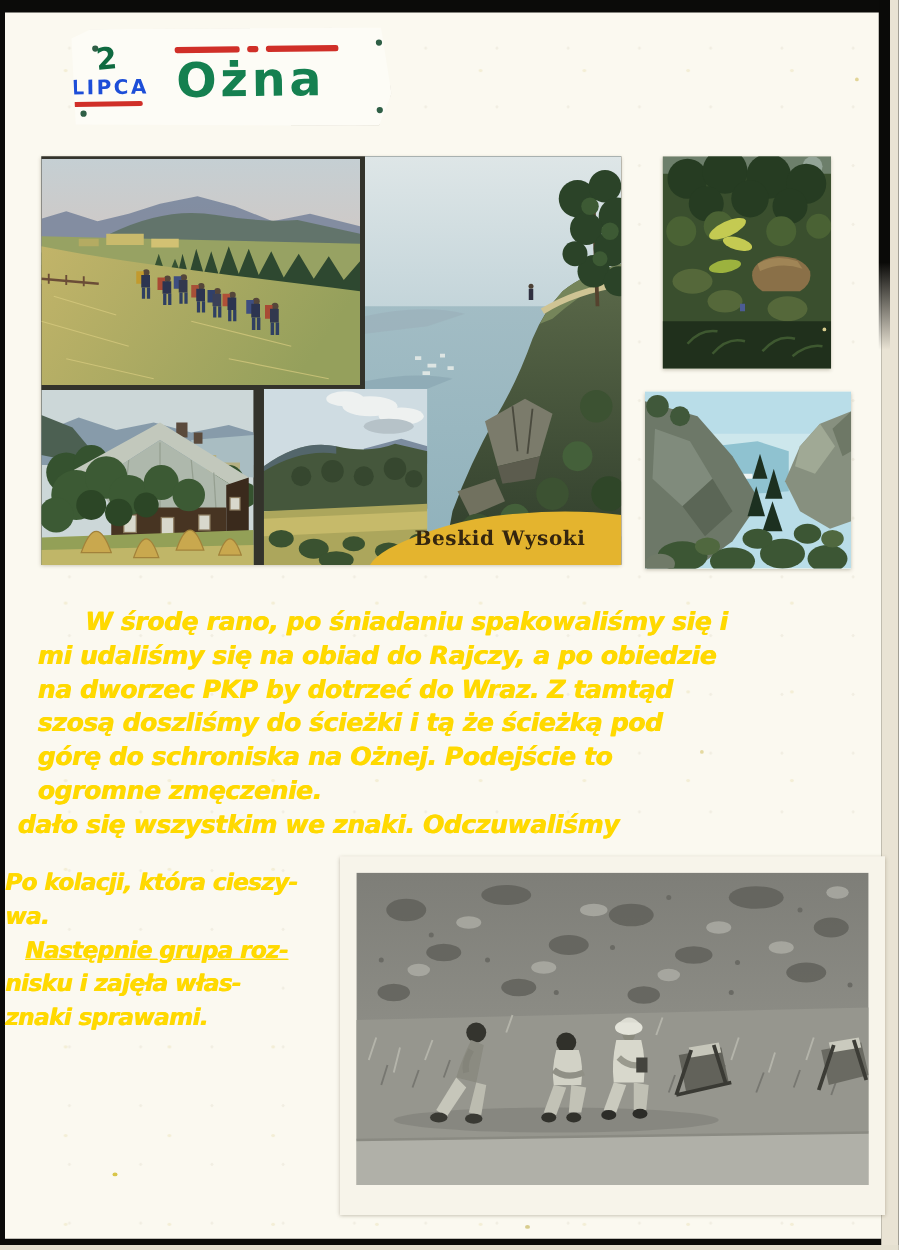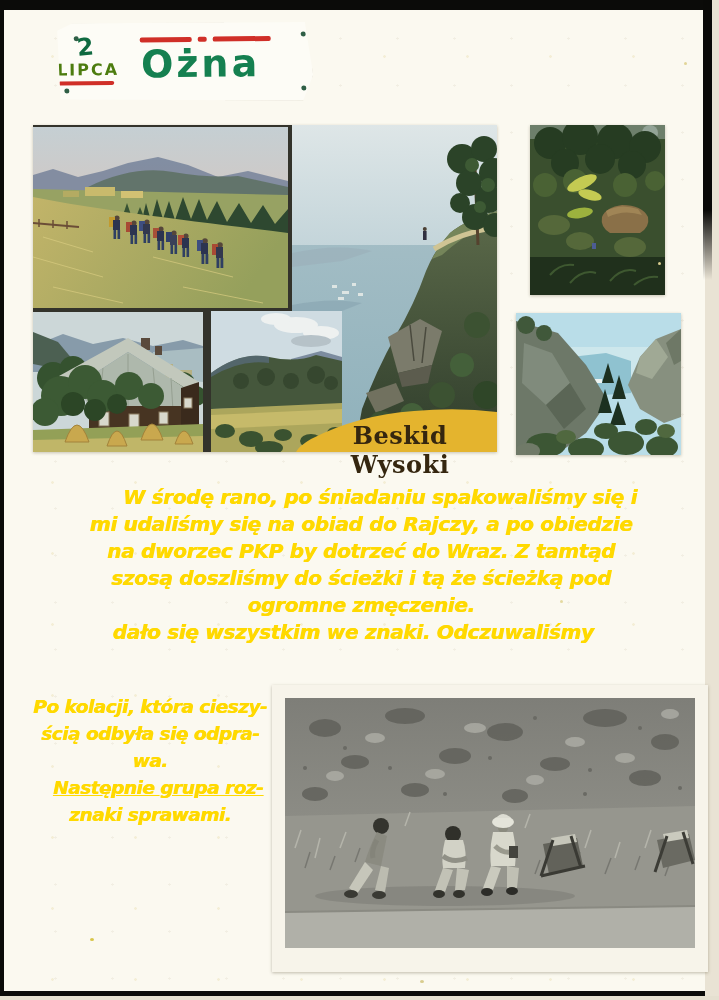--- a/index.html
+++ b/index.html
@@ -23,50 +23,50 @@
 
   
   .sticker{
     position:absolute;left:55px;top:22px;width:258px;height:80px;
     background:#fdfcf6;transform:rotate(-0.7deg);
     clip-path:polygon(1% 9%, 7% 0%, 97% 2%, 100% 68%, 96% 100%, 2% 95%);
     box-shadow:0 1px 2px rgba(90,80,50,.25);
   }
   .sticker .dot{position:absolute;width:5px;height:5px;border-radius:50%;background:#2f5f46;}
   .sticker-day{position:absolute;left:22px;top:10px;font-size:24px;font-weight:bold;color:#0f6a40;transform:rotate(-5deg);}
-  .sticker-month{position:absolute;left:2px;top:37px;font-size:16px;font-weight:bold;letter-spacing:2px;color:#4d7c0f;}
+  .sticker-month{position:absolute;left:2px;top:37px;font-size:16px;font-weight:bold;letter-spacing:2px;color:#1d4ed8;}
   .red-underline{position:absolute;left:3px;top:58px;width:56px;height:4px;background:#d02f28;border-radius:2px;}
   .dash{position:absolute;top:15px;height:5px;background:#d02f28;border-radius:2px;}
   .sticker-title{position:absolute;left:86px;top:20px;font-size:38px;font-weight:bold;letter-spacing:3px;color:#158050;}
 
   
   .collage{position:absolute;left:33px;top:125px;width:464px;height:327px;background:#33332b;box-shadow:0 1px 3px rgba(80,70,40,.3);}
   .ph{position:absolute;overflow:hidden;}
   .ph svg{display:block;}
   .ph-hikers{left:0;top:2px;width:255px;height:181px;}
   .ph-cliff{left:259px;top:0;width:205px;height:327px;}
   .ph-house{left:0;top:187px;width:170px;height:140px;}
   .ph-valley{left:178px;top:186px;width:131px;height:141px;}
   .banner{position:absolute;left:263px;top:278px;width:201px;height:49px;}
   .banner-text{
     position:absolute;left:270px;top:296px;width:194px;text-align:center;
-    font-family:"DejaVu Serif", serif;font-weight:bold;font-size:24px;color:#35260f;letter-spacing:0.5px;
+    font-family:"DejaVu Serif", serif;font-weight:bold;font-size:16px;color:#35260f;letter-spacing:0.5px;
   }
 
   .photo{position:absolute;overflow:hidden;box-shadow:0 1px 3px rgba(80,70,40,.3);}
   .photo-forest{left:530px;top:125px;width:135px;height:170px;}
   .photo-gorge{left:516px;top:313px;width:165px;height:142px;}
 
   
-  .journal{position:absolute;color:#ffd900;font-weight:bold;font-style:italic;text-align:center;}
+  .journal{position:absolute;color:#ffd900;font-weight:bold;font-style:italic;}
   .jline{white-space:nowrap;text-shadow:0.6px 0 0 currentColor;}
   .para1{left:30px;top:484px;width:662px;font-size:20px;line-height:27px;letter-spacing:-0.3px;}
   .para1 .jline:first-child{padding-left:38px;}
   .para1 .jline:last-child{margin-left:-16px;}
-  .para2{left:19px;top:693px;width:262px;font-size:18.5px;line-height:27px;letter-spacing:-0.5px;}
+  .para2{left:4px;top:693px;width:262px;font-size:18.5px;line-height:27px;letter-spacing:-0.5px;}
   .para2 .jline.indented{padding-left:16px;text-decoration:underline;}
 
   
   .bwprint{
     position:absolute;left:272px;top:685px;width:436px;height:287px;
     background:#f7f4ea;box-shadow:0 1px 3px rgba(80,70,40,.35);
   }
   .bwphoto{position:absolute;left:13px;top:13px;width:410px;height:250px;overflow:hidden;}
 
   .speck{position:absolute;border-radius:50%;}
@@ -407,29 +407,30 @@
       </g>
     <ellipse cx="12" cy="138" rx="12" ry="8" fill="#707a68"></ellipse>
   </svg>
 </div>
 
 <div class="journal para1">
   <div class="jline">W środę rano, po śniadaniu spakowaliśmy się i</div>
   <div class="jline">mi udaliśmy się na obiad do Rajczy, a po obiedzie</div>
   <div class="jline">na dworzec PKP by dotrzeć do Wraz. Z tamtąd</div>
   <div class="jline">szosą doszliśmy do ścieżki i tą że ścieżką pod</div>
+  <div class="jline">górę do schroniska na Ożnej. Podejście to</div>
   <div class="jline">ogromne zmęczenie.</div>
   <div class="jline">dało się wszystkim we znaki. Odczuwaliśmy</div>
 </div>
 
 <div class="journal para2">
   <div class="jline">Po kolacji, która cieszy-</div>
-  <div class="jline">ścią odbyła się odpra-</div>
   <div class="jline">wa.</div>
   <div class="jline indented">Następnie grupa roz-</div>
+  <div class="jline">nisku i zajęła włas-</div>
   <div class="jline">znaki sprawami.</div>
 </div>
 
 <div class="bwprint">
   <div class="bwphoto">
     <svg width="410" height="250" viewBox="0 0 410 250">
       <defs>
         <linearGradient id="bwg" x1="0" y1="0" x2="0" y2="1">
             <stop offset="0" stop-color="#7e7e78"></stop>
             <stop offset="1" stop-color="#9b9b93"></stop>

